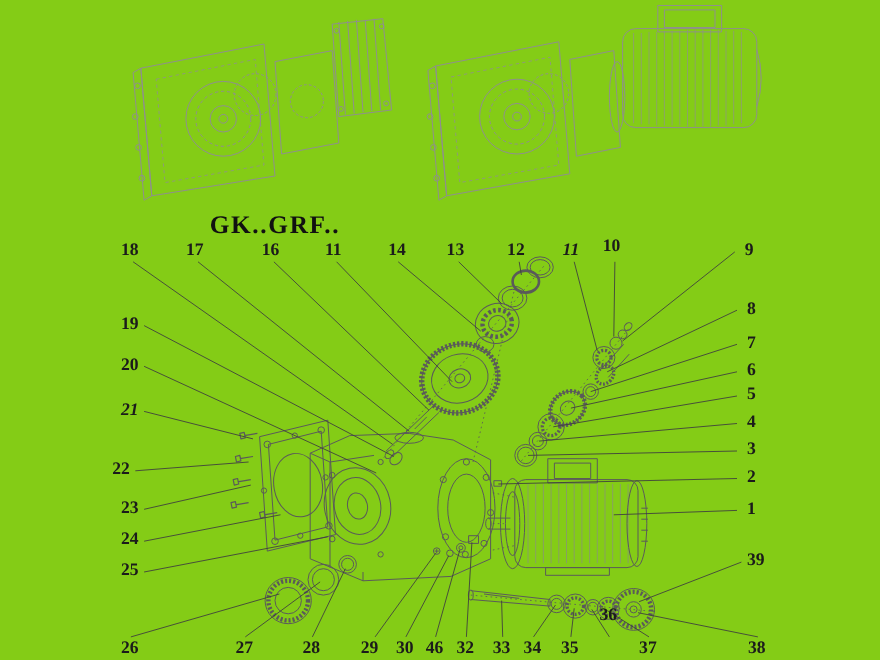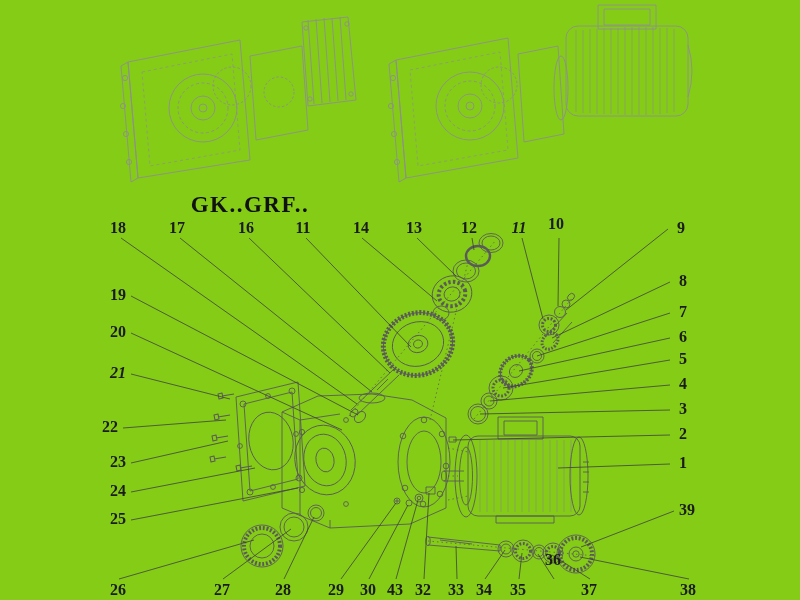--- a/index.html
+++ b/index.html
@@ -294,21 +294,21 @@
       <div class="callout" style="left: 118px; top: 373px; font-style: italic;">21</div>
       <div class="callout" style="left: 110px; top: 427px;">22</div>
       <div class="callout" style="left: 118px; top: 462px;">23</div>
       <div class="callout" style="left: 118px; top: 491px;">24</div>
       <div class="callout" style="left: 118px; top: 519px;">25</div>
       <div class="callout" style="left: 118px; top: 590px;">26</div>
       <div class="callout" style="left: 222px; top: 590px;">27</div>
       <div class="callout" style="left: 283px; top: 590px;">28</div>
       <div class="callout" style="left: 336px; top: 590px;">29</div>
       <div class="callout" style="left: 368px; top: 590px;">30</div>
-      <div class="callout" style="left: 395px; top: 590px;">43</div>
+      <div class="callout" style="left: 395px; top: 590px;">46</div>
       <div class="callout" style="left: 423px; top: 590px;">32</div>
       <div class="callout" style="left: 456px; top: 590px;">33</div>
       <div class="callout" style="left: 484px; top: 590px;">34</div>
       <div class="callout" style="left: 518px; top: 590px;">35</div>
       <div class="callout" style="left: 553px; top: 560px;">36</div>
       <div class="callout" style="left: 589px; top: 590px;">37</div>
       <div class="callout" style="left: 688px; top: 590px;">38</div>
       <div class="callout" style="left: 687px; top: 510px;">39</div>
     </div>
 </div>

